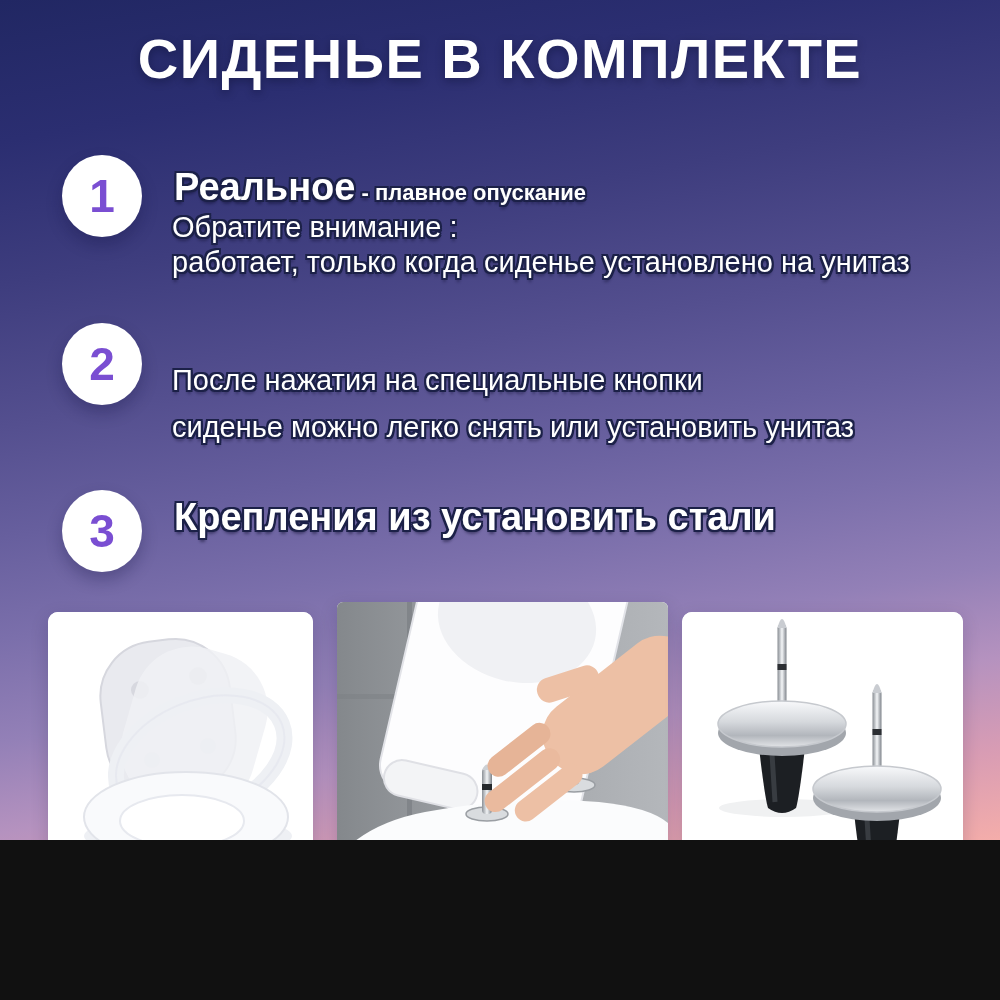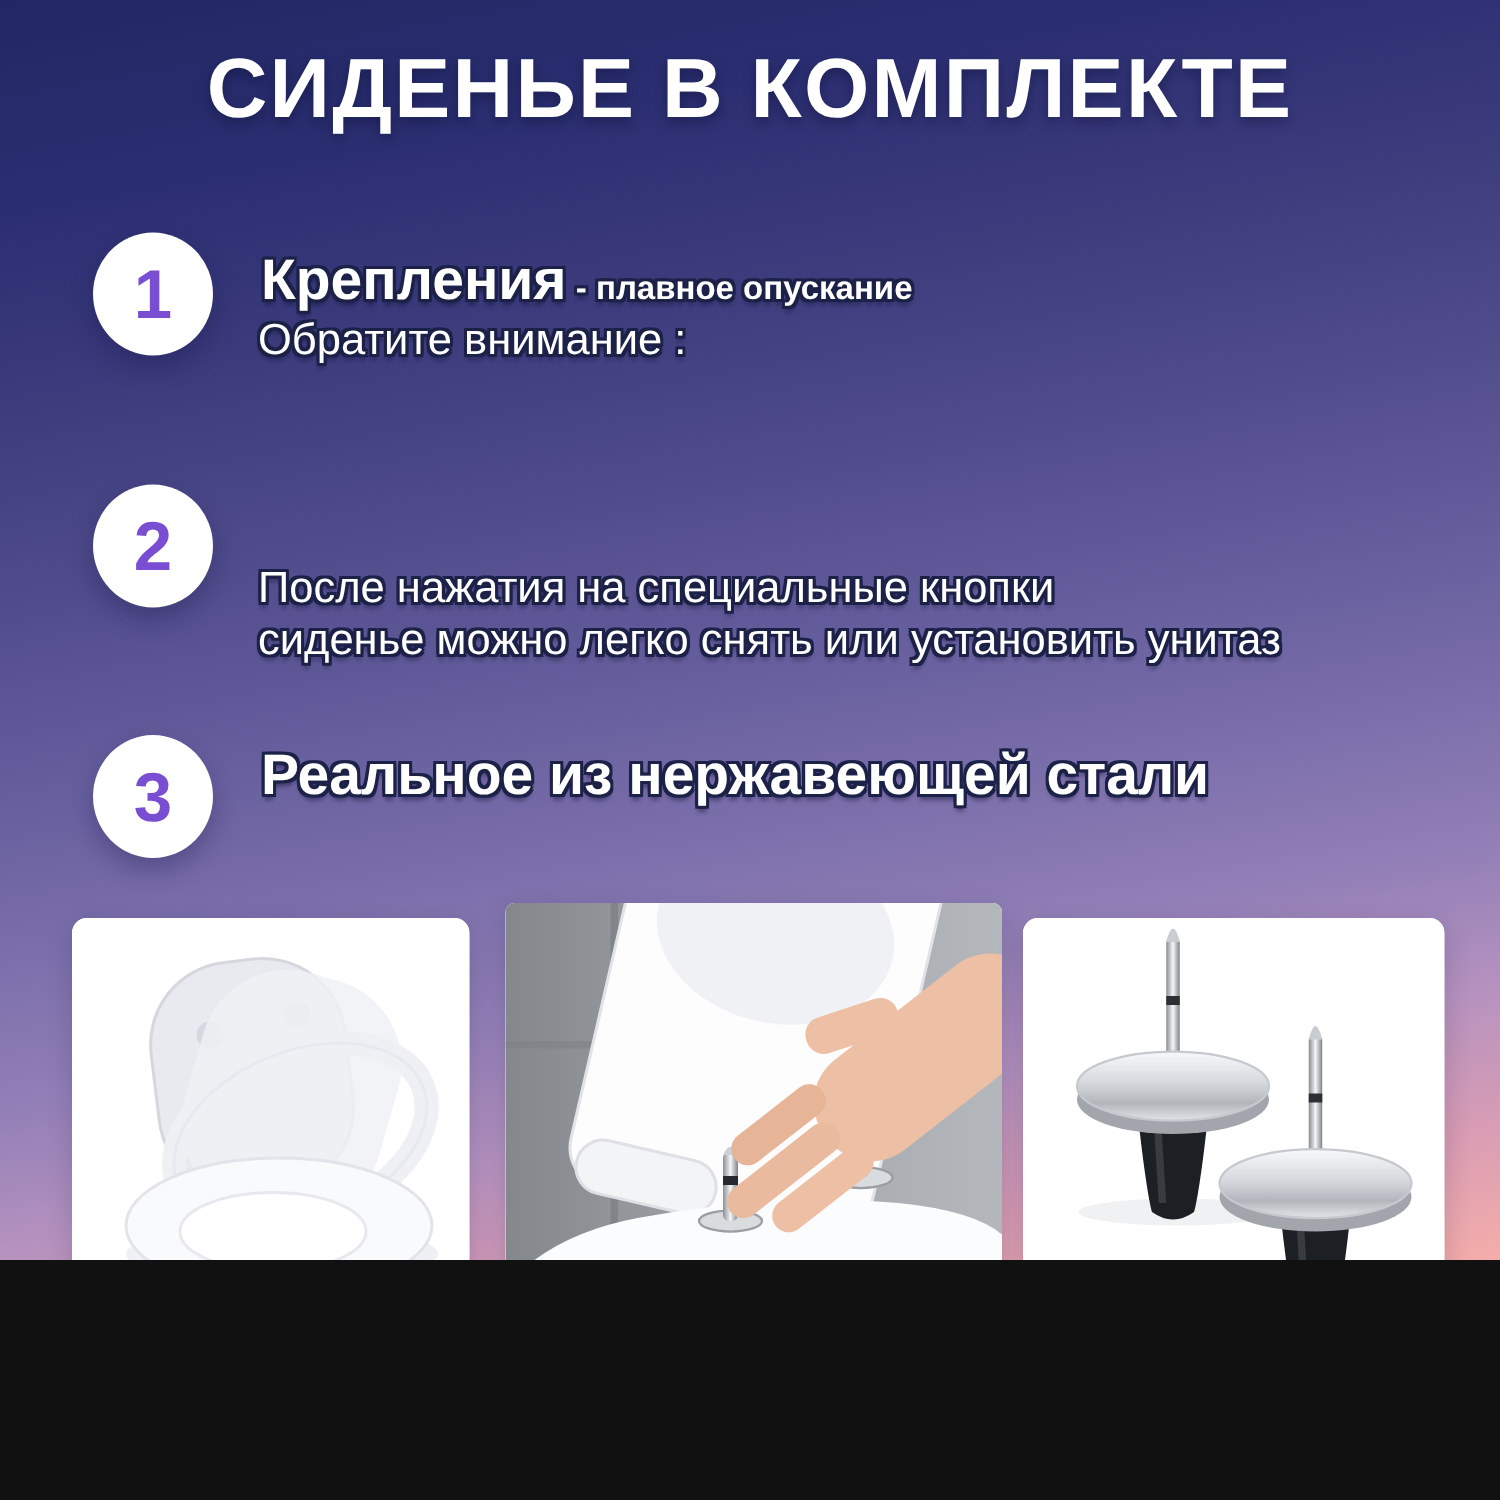--- a/index.html
+++ b/index.html
@@ -60,21 +60,21 @@
   .heading-2{top:330px;}
   .heading-3{top:496px;}
   .feature-heading .suffix{font-size:22px;font-weight:700;}
   .feature-line{
     position:absolute;left:172px;
     font-size:29px;font-weight:500;
     white-space:nowrap;
   }
   .s1-l1{top:211px;text-align:right;}
   .s1-l2{top:246px;}
-  .s2-l1{top:376px;}
+  .s2-l1{top:364px;}
   .s2-l2{top:411px;}
   .photo-card{
     position:absolute;
     background:#ffffff;border-radius:10px;overflow:hidden;
     box-shadow:0 6px 18px rgba(20,18,60,.18);
   }
   .photo-1{left:48px;top:612px;width:265px;height:270px;}
   .photo-2{left:337px;top:602px;width:331px;height:281px;border-radius:6px;}
   .photo-3{left:682px;top:612px;width:281px;height:278px;}
   .photo-card svg{display:block;width:100%;height:100%;}
@@ -88,33 +88,34 @@
 </head>
 <body>
 
 <div class="poster">
 
   <div class="page-title">СИДЕНЬЕ В КОМПЛЕКТЕ</div>
 
   <div class="badge badge-1">
     <span>1</span>
   </div>
-  <div class="feature-heading heading-1 outlined"><span>Крепления</span><span class="suffix"> - плавное опускание</span></div>
+  <div class="feature-heading heading-1 outlined"><span>Реальное</span><span class="suffix"> - плавное опускание</span></div>
   <div class="feature-line s1-l1 outlined">Обратите внимание :</div>
+  <div class="feature-line s1-l2 outlined">работает, только когда сиденье установлено на унитаз</div>
 
   <div class="badge badge-2">
     <span>2</span>
   </div>
   <div class="feature-line s2-l1 outlined">После нажатия на специальные кнопки</div>
   <div class="feature-line s2-l2 outlined">сиденье можно легко снять или установить унитаз</div>
 
   <div class="badge badge-3">
     <span>3</span>
   </div>
-  <div class="feature-heading heading-3 outlined"><span>Реальное из нержавеющей стали</span></div>
+  <div class="feature-heading heading-3 outlined"><span>Крепления из установить стали</span></div>
 
   <div class="photo-card photo-1" role="img" aria-label="Сиденье с крышкой — плавное опускание (несколько положений крышки)">
     <svg viewBox="0 0 265 270" aria-hidden="true">
       <rect width="265" height="270" fill="#ffffff"></rect>
       <g>
         <rect x="55" y="28" width="130" height="155" rx="55" fill="#e9eaef" stroke="#d6d7de" stroke-width="2" transform="rotate(-7 120 105)"></rect>
         <circle cx="92" cy="78" r="9" fill="#d7d8df"></circle>
         <circle cx="150" cy="64" r="9" fill="#d7d8df"></circle>
         <circle cx="104" cy="148" r="8" fill="#dfe0e6"></circle>
         <circle cx="160" cy="134" r="8" fill="#dfe0e6"></circle>

